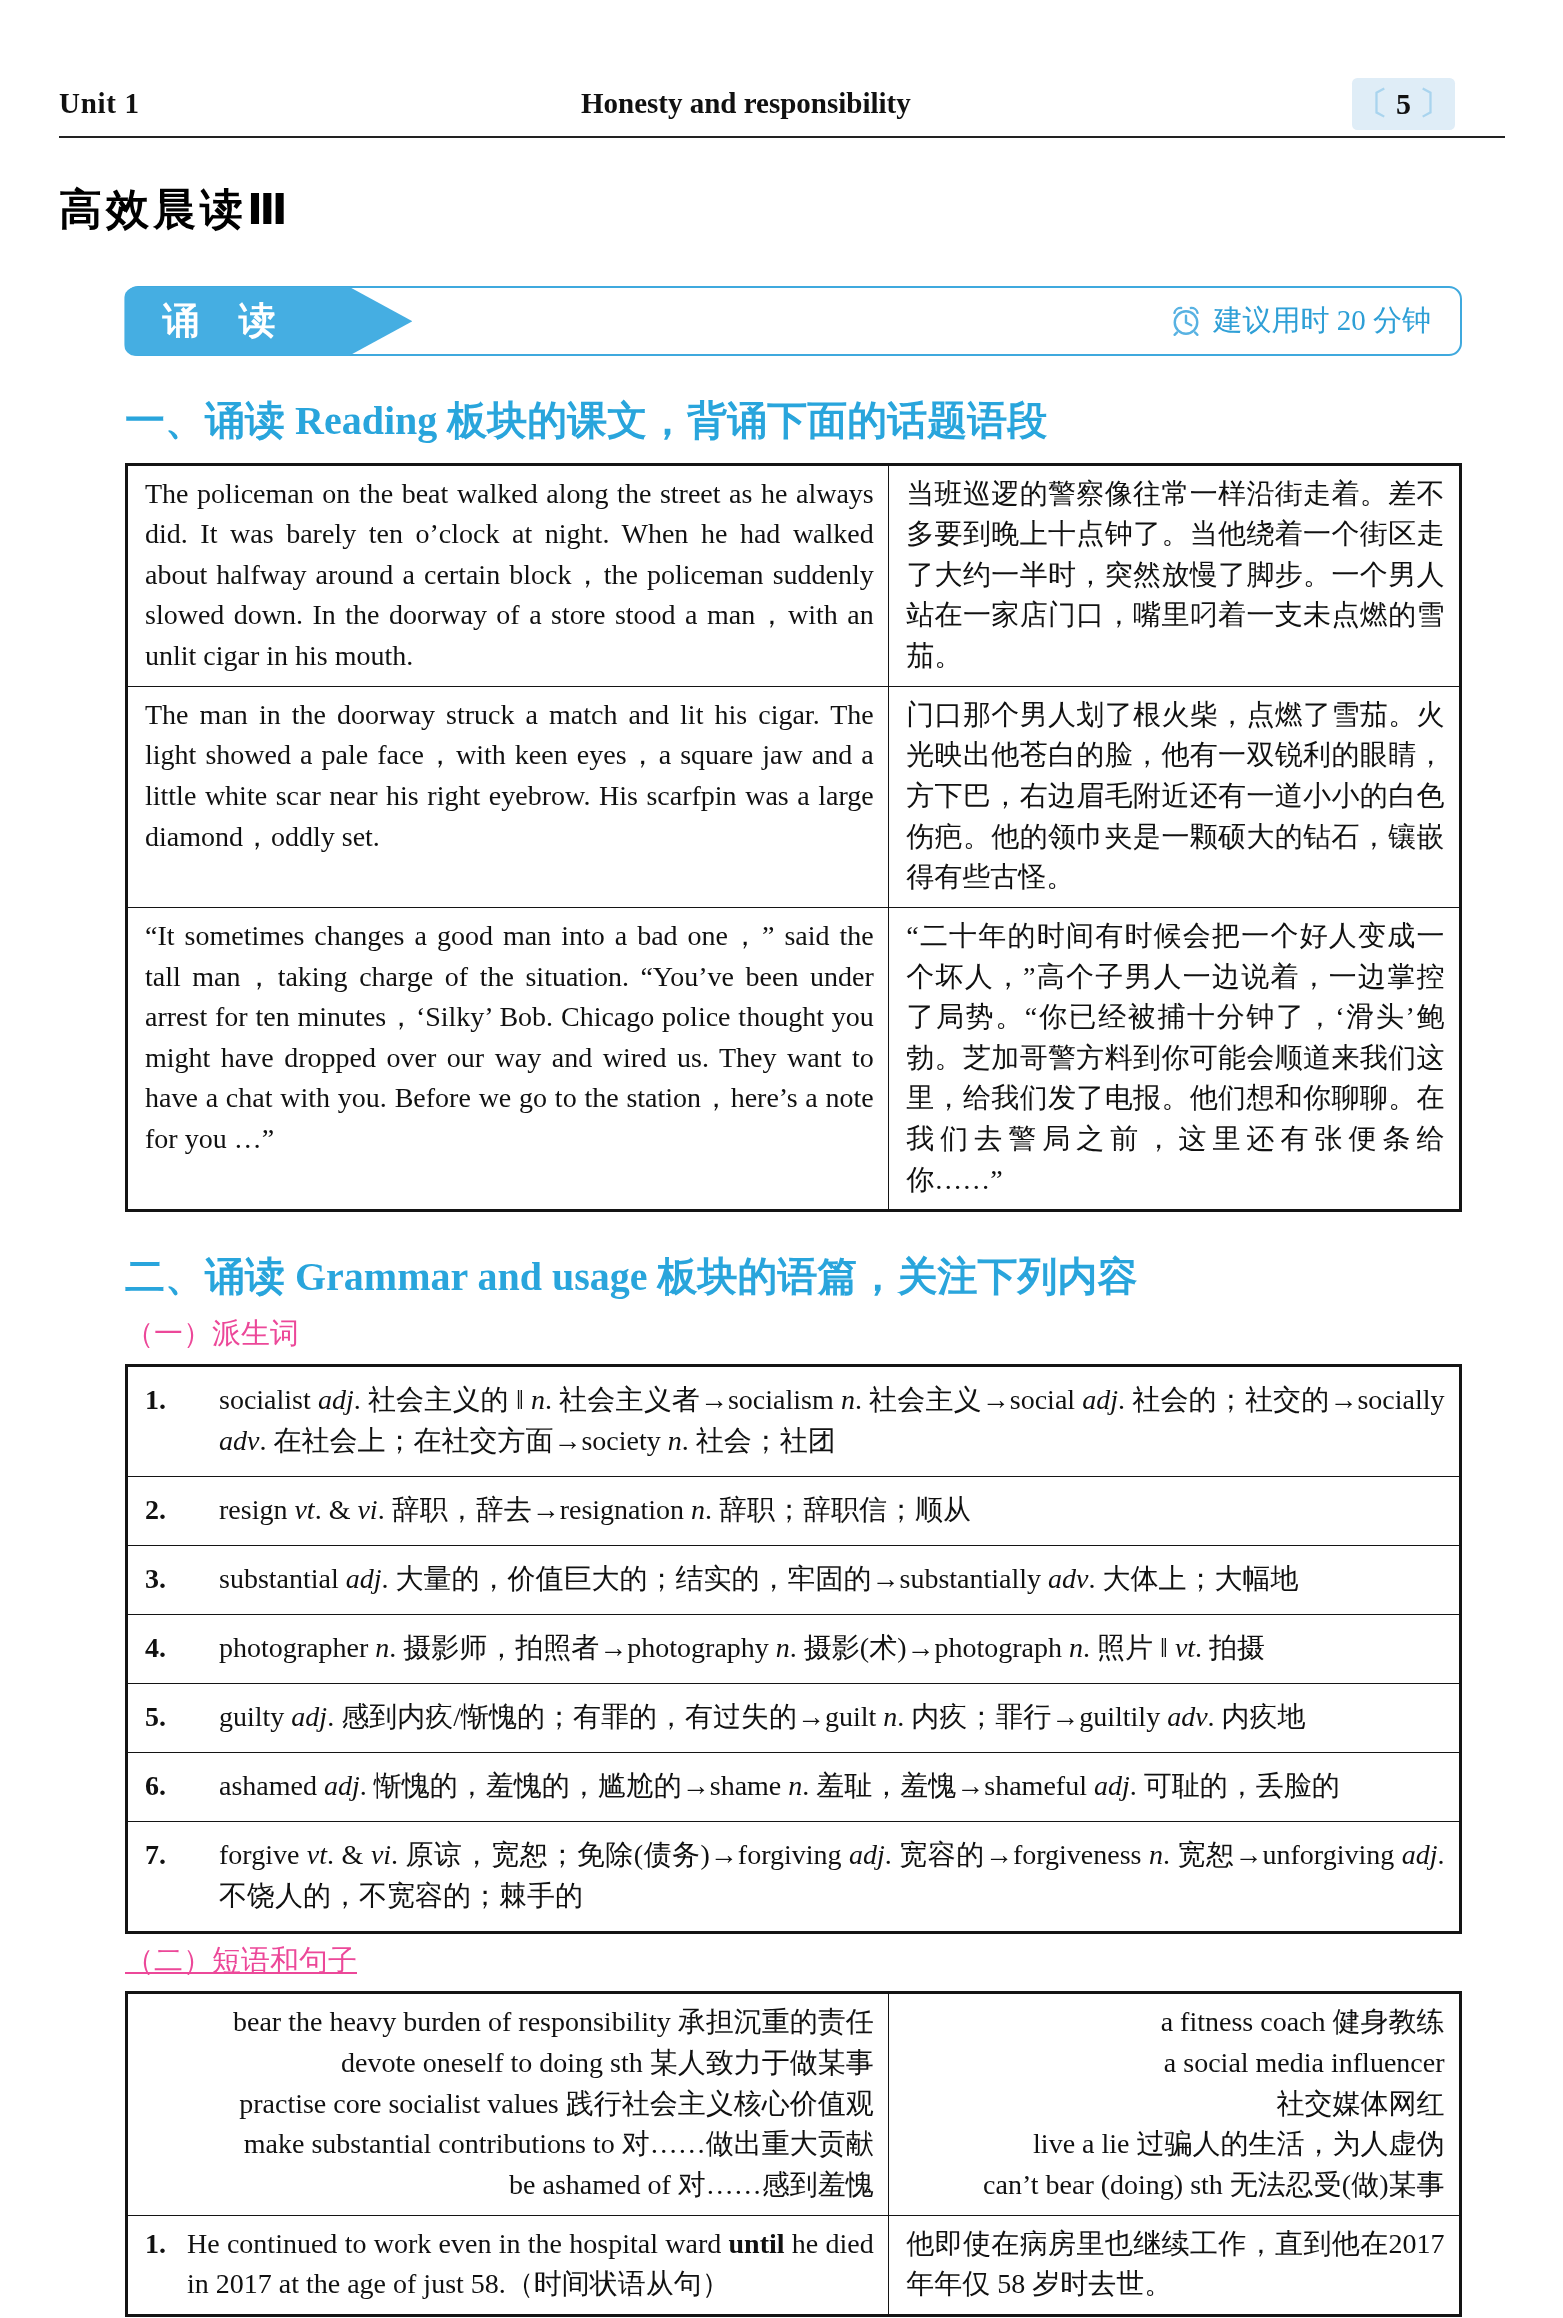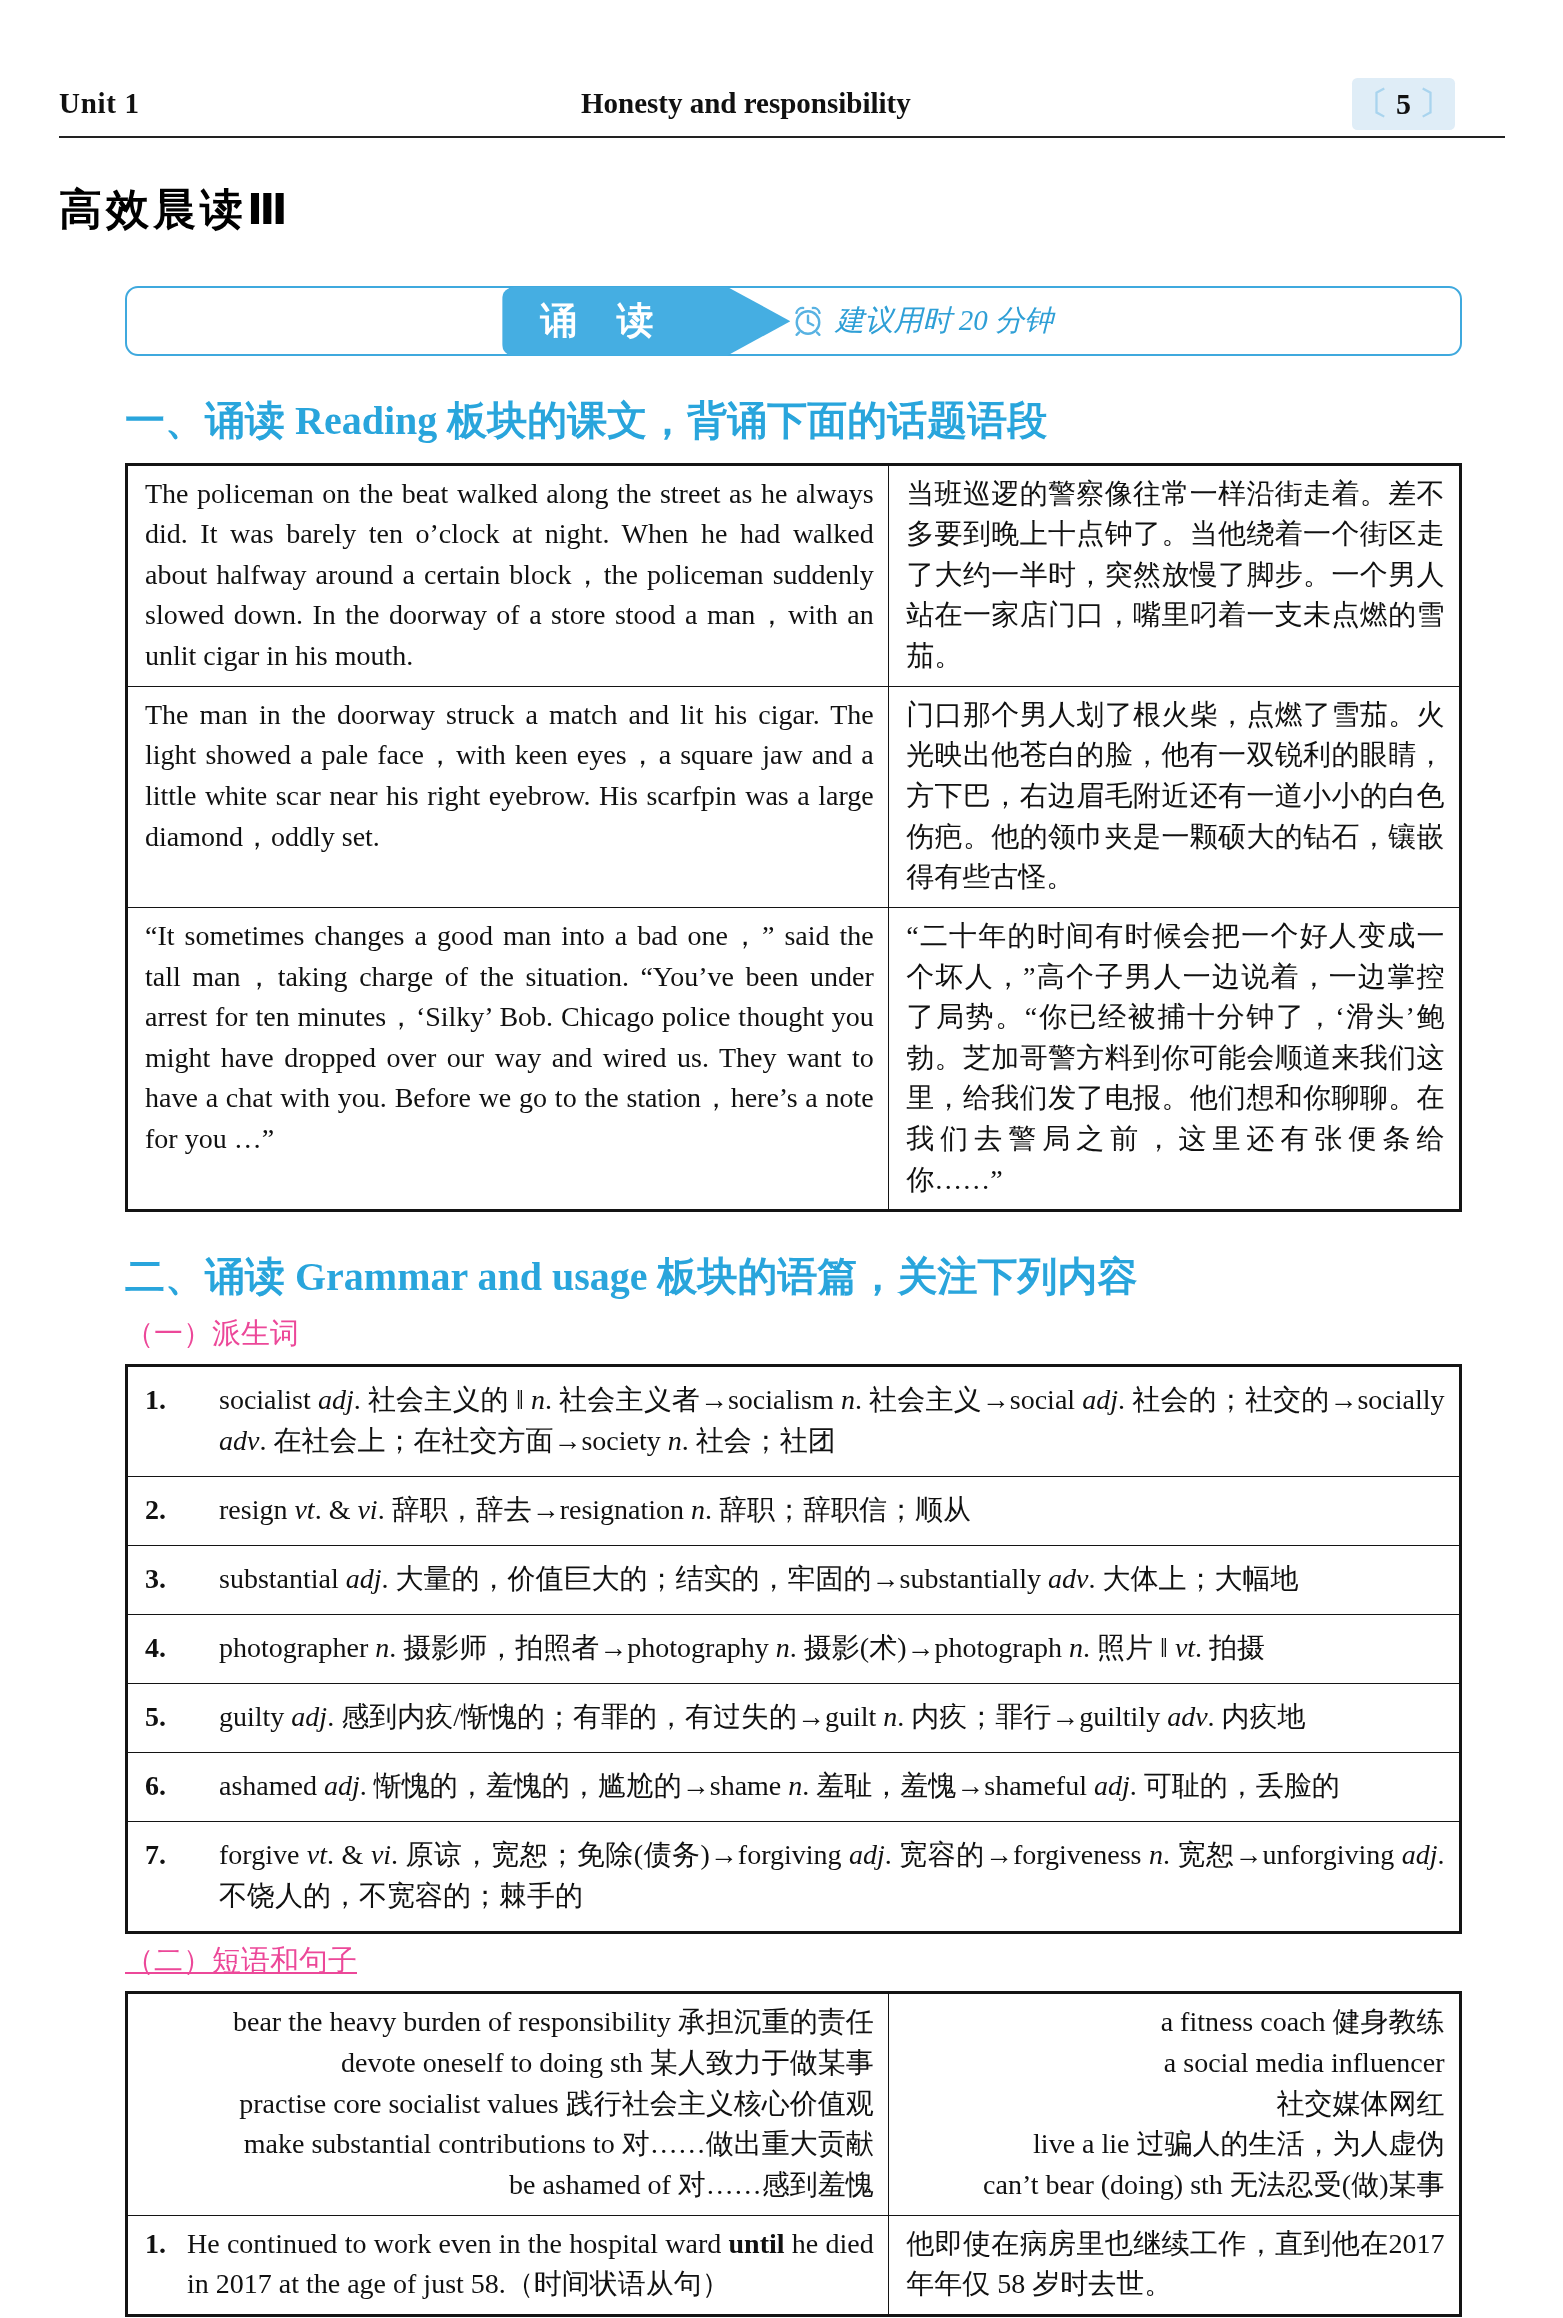--- a/index.html
+++ b/index.html
@@ -35,37 +35,37 @@
   .page-title{
     text-align:left;margin:43px 0 0 0;
     font-family:"Liberation Sans","DejaVu Sans",sans-serif;
     font-weight:800;font-size:43px;letter-spacing:4px;color:#000;
   }
 
   
   .band{
     margin-top:47px;height:66px;
     border:2.6px solid #3fa9de;border-radius:13px;
-    display:flex;align-items:center;justify-content:center;
+    display:flex;align-items:center;justify-content:space-between;
     position:relative;
   }
   .badge{
     margin-left:-2.6px;
     background:#45aee2;color:#fff;
     height:69px;min-width:250px;
     display:flex;align-items:center;
     padding-left:38px;
     font-family:"Liberation Sans","DejaVu Sans",sans-serif;
     font-weight:700;font-size:37px;letter-spacing:14.5px;
     border-radius:12px;
     clip-path:polygon(0 0,78% 0,100% 50%,78% 100%,0 100%);
   }
   .time-note{
     display:flex;align-items:center;gap:9.2px;
-    margin-right:29px;color:#2e9fd6;font-size:29px;font-style:italic;
+    margin-right:29px;color:#2e9fd6;font-size:29px;
   }
   .clock-svg{width:36px;height:36px;}
 
   
   .sec-heading{
     margin:37px 0 14.5px 0;
     color:#29a5dc;font-weight:700;font-size:40px;
     font-family:"Liberation Serif","DejaVu Serif",serif;
   }
   .sub-heading{

